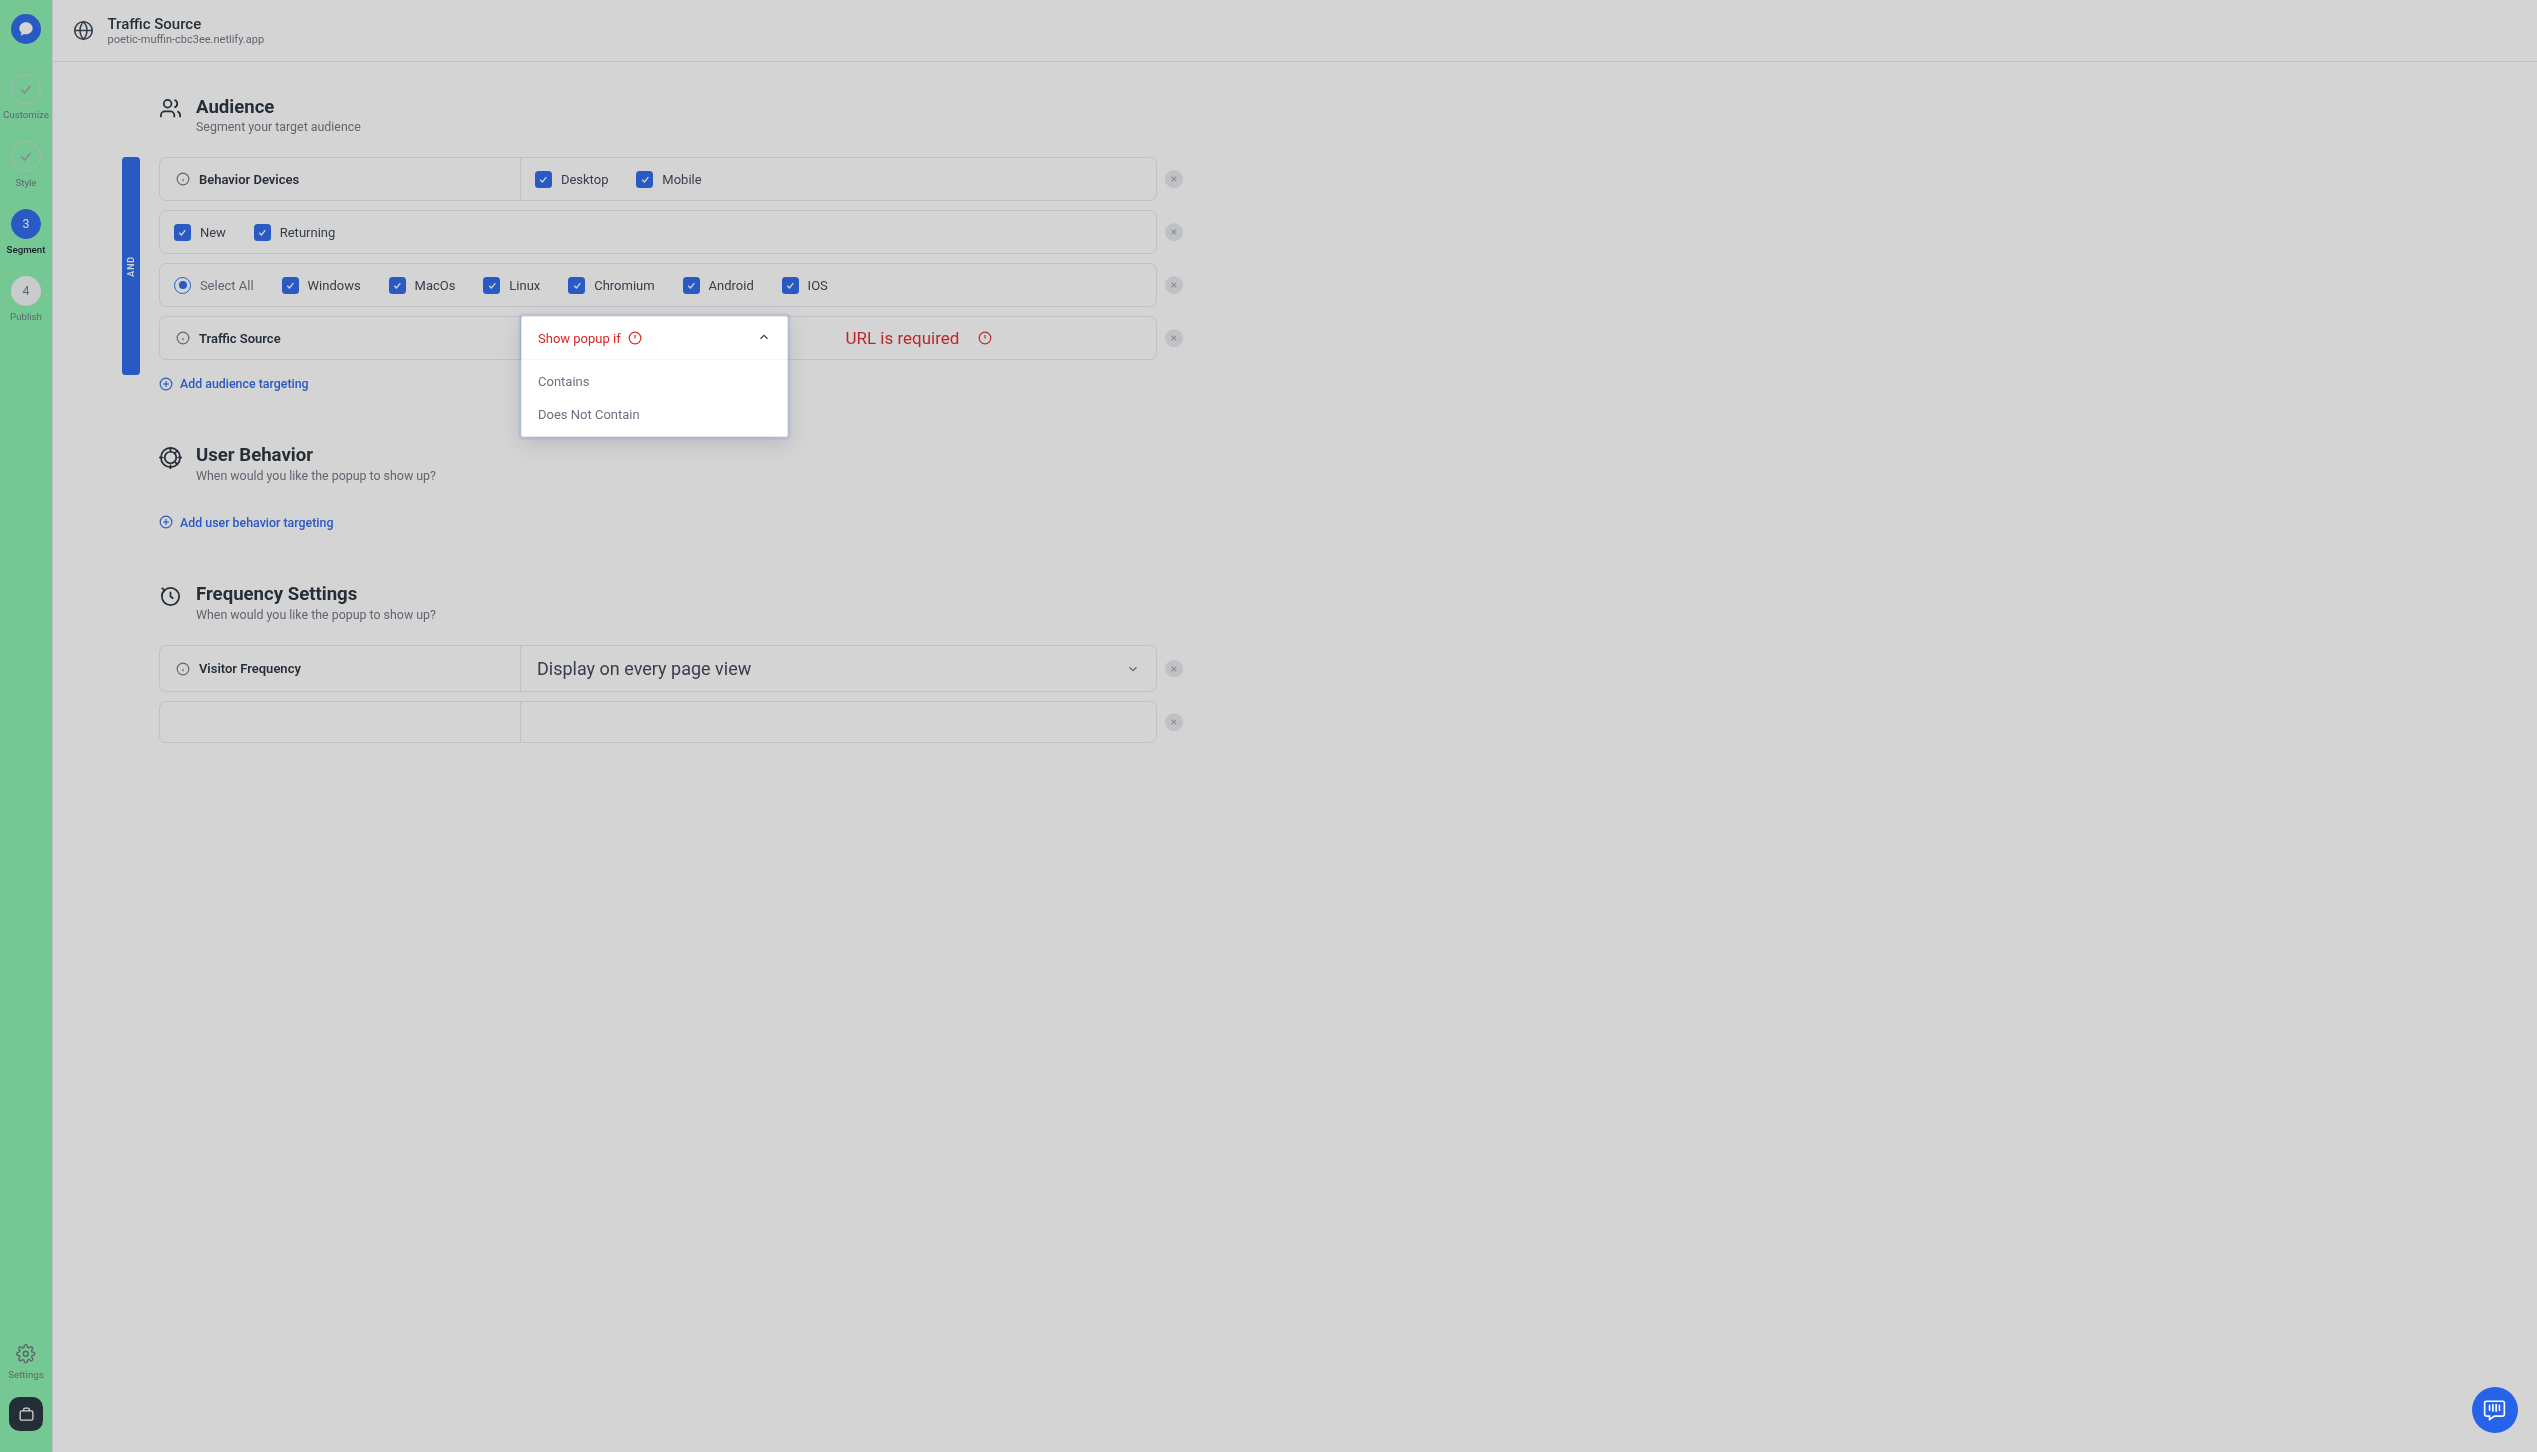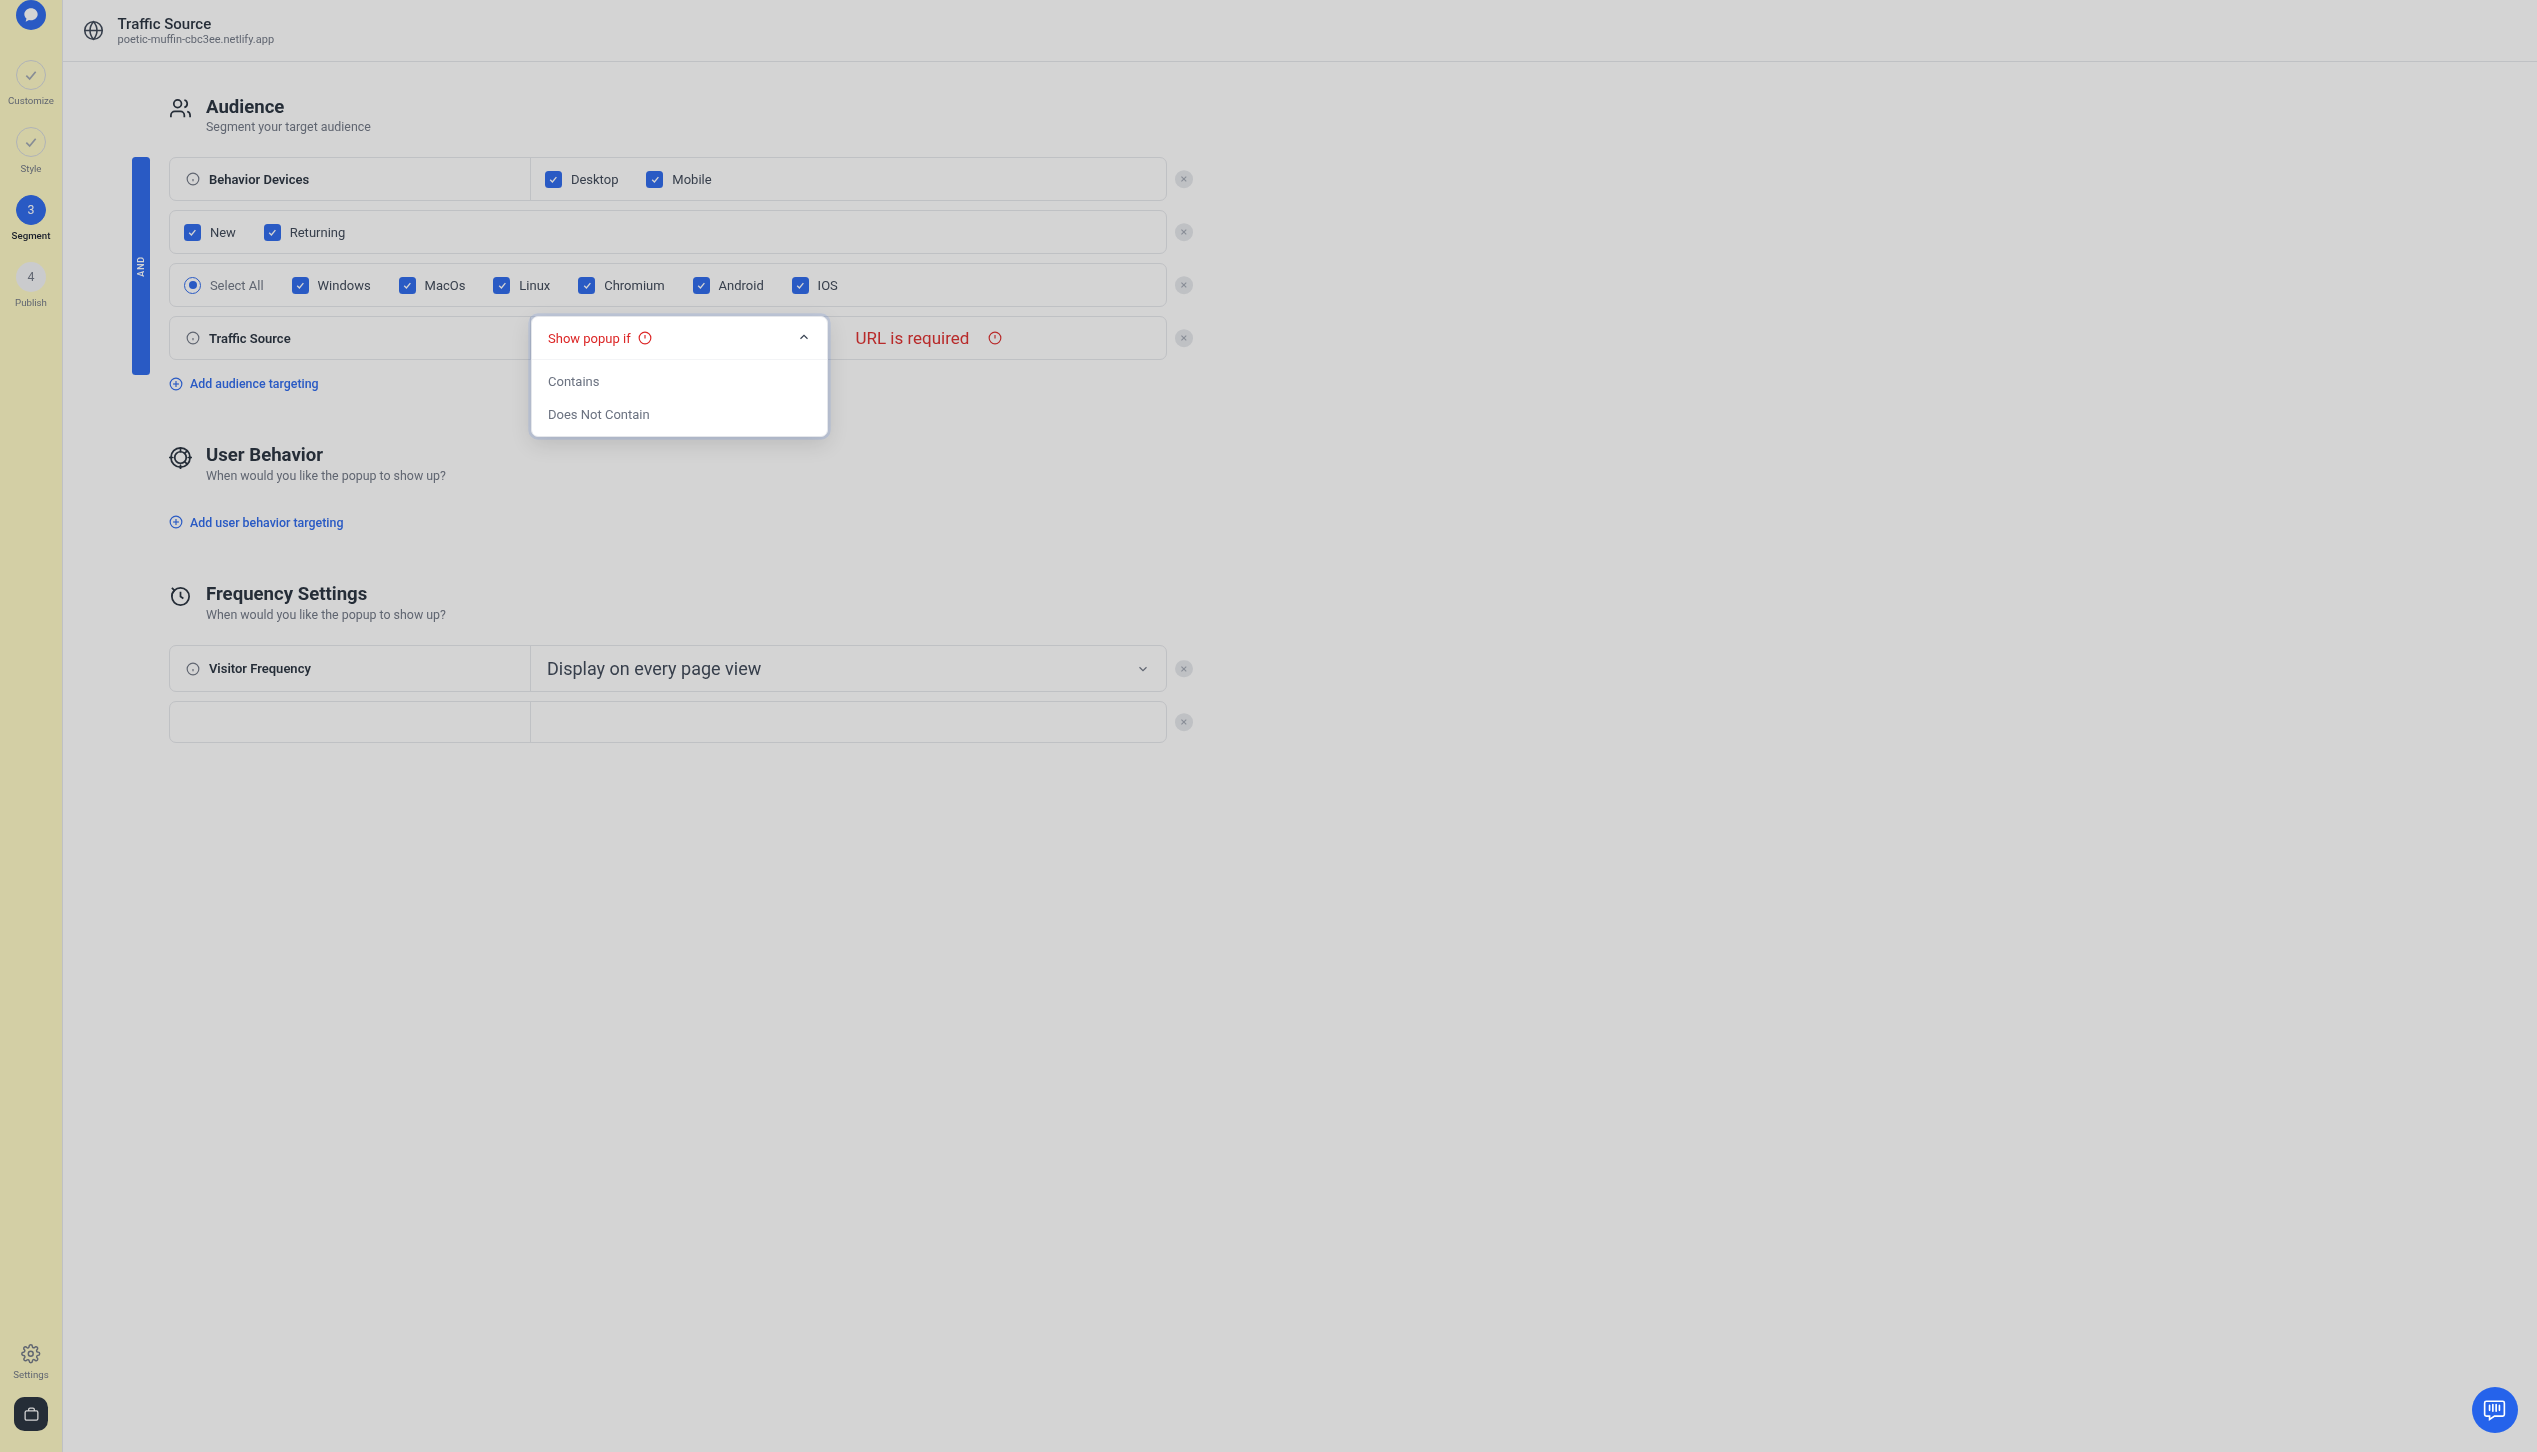--- a/index.html
+++ b/index.html
@@ -3,26 +3,27 @@
 <meta charset="utf-8">
 <style>
 * { margin: 0; padding: 0; box-sizing: border-box; font-family: -apple-system, BlinkMacSystemFont, "Segoe UI", Roboto, sans-serif; }
 html, body { width: 100%; height: 100%; overflow: hidden; }
 body { background: #f0f0f0; position: relative; }
 
 .app { display: flex; height: 100vh; }
 
 
 .sidebar-left {
-  width: 63px;
-  background: #fef9c3;
+  width: 53px;
+  background: #86efac;
   border-right: 0.9px solid #e5e7eb;
   display: flex;
   flex-direction: column;
   align-items: center;
+  padding-top: 14px;
 }
 .logo {
   width: 30px; height: 30px;
   background: #2563eb;
   border-radius: 50%;
   display: flex; align-items: center; justify-content: center;
   margin-bottom: 30px;
 }
 .logo svg { width: 16px; height: 16px; fill: #fff; }
 .steps { display: flex; flex-direction: column; align-items: center; gap: 21px; flex: 1; }
@@ -135,24 +136,24 @@
 }
 .chk-radio::after { content:''; width: 8px; height: 8px; border-radius:50%; background:#2563eb; }
 .chk.selectall .chk-label { color: #6b7280; }
 
 
 .traffic-dropdown-area { flex: 1; display:flex; align-items:center; padding: 7px 12.4px; gap: 16px; }
 .dropdown-open {
   position: absolute;
   left: 361px;
   top: -0.9px;
-  width: 297px;
+  width: 267px;
   background: #fff;
   border: 0.9px solid #e5e7eb;
-  border-radius: 7px;
+  border-radius: 2px;
   box-shadow: 0 0 0 2.7px rgba(37,99,235,0.12), 0 7px 21px rgba(0,0,0,0.12);
   z-index: 50;
 }
 .dropdown-header {
   display: flex; align-items: center; justify-content: space-between;
   padding: 12.4px 16px;
   border-bottom: 0.9px solid #f3f4f6;
 }
 .dropdown-title { color: #dc2626; font-size: 13px; display:flex; align-items:center; gap:7px; }
 .dropdown-title svg { width:14px; height:14px; stroke:#dc2626; fill:none; }

